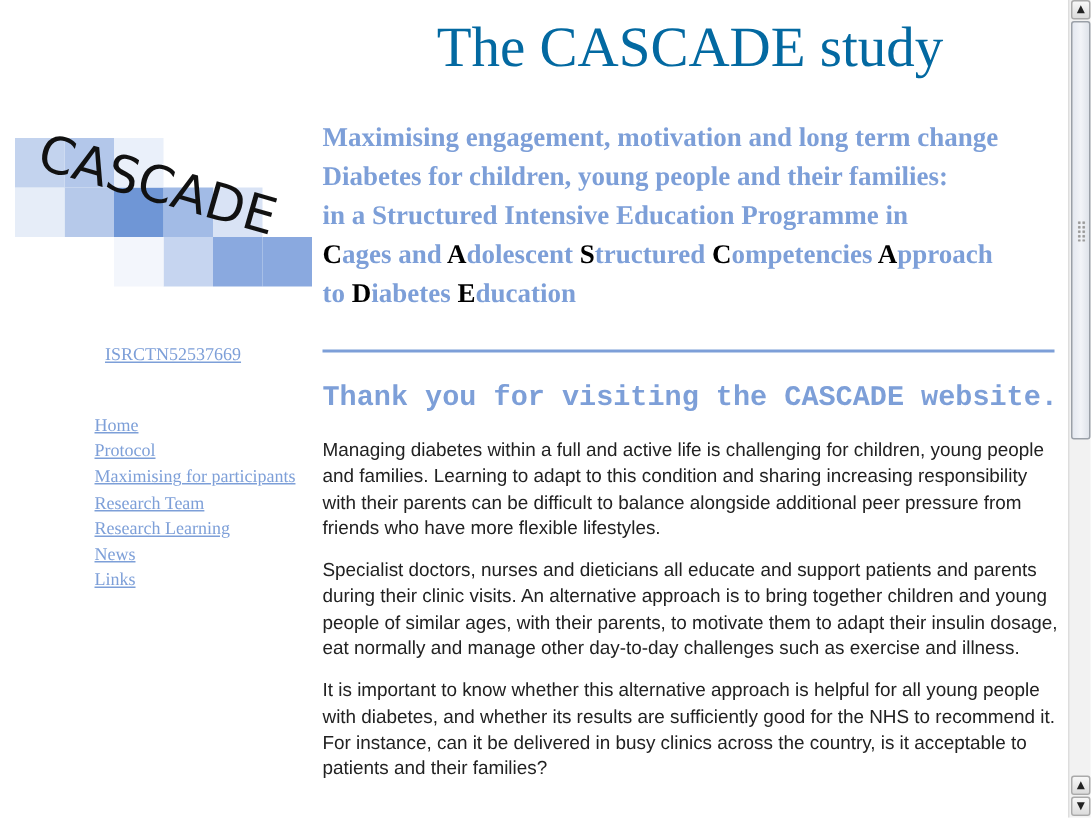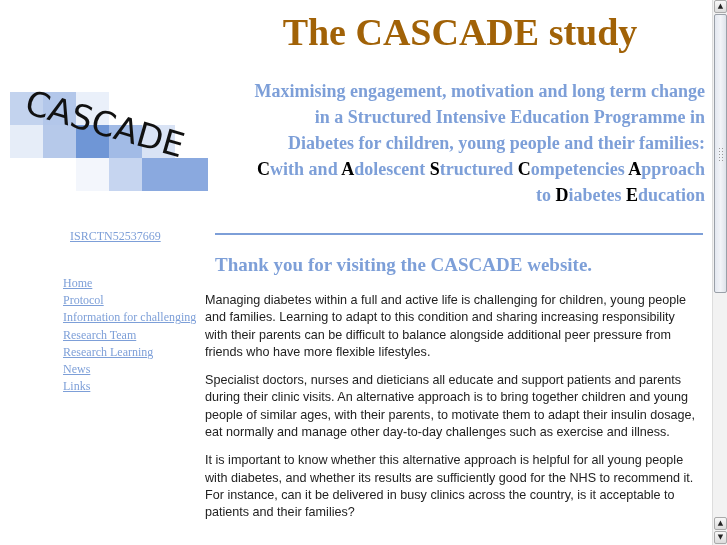--- a/index.html
+++ b/index.html
@@ -1,30 +1,30 @@
 <!DOCTYPE html>
 <html><head>
 <meta charset="utf-8">
 <style>
   html, body { margin:0; padding:0; }
   body { width:727px; height:545px; overflow:hidden; background:#fff; position:relative; font-family:"DejaVu Sans", sans-serif; }
   .page { position:absolute; left:0; top:0; width:712px; height:545px; overflow:hidden; }
   .logo { position:absolute; left:10px; top:40px; width:200px; height:160px; }
   .logo .sq { position:absolute; width:33px; height:33px; }
   .logo .word { position:absolute; left:22px; top:42px; font-family:"DejaVu Sans", sans-serif; font-size:34px; color:#111; letter-spacing:0px; transform:rotate(16deg); transform-origin:left top; white-space:nowrap; }
-  .title { position:absolute; left:215px; top:10px; width:490px; text-align:center; font-family:"Liberation Serif", serif; font-weight:bold; font-size:38px; color:#a16207; }
-  .subtitle { position:absolute; left:215px; top:78px; width:490px; text-align:right; font-family:"Liberation Serif", serif; font-weight:bold; font-size:18px; line-height:26px; color:#7d9fd8; }
+  .title { position:absolute; left:215px; top:10px; width:490px; text-align:center; font-family:"Liberation Serif", serif; font-weight:normal; font-size:38px; color:#0369a1; }
+  .subtitle { position:absolute; left:215px; top:78px; width:490px; text-align:left; font-family:"Liberation Serif", serif; font-weight:bold; font-size:18px; line-height:26px; color:#7d9fd8; }
   .subtitle .k { color:#000; }
   .divider { position:absolute; left:215px; top:233px; width:488px; height:2px; background:#7d9fd8; }
   .isrctn { position:absolute; left:46px; top:229px; font-family:"Liberation Serif", serif; font-size:12px; color:#7d9fd8; text-decoration:underline;margin-left:24px; }
   .nav { position:absolute; left:46px; top:258px; margin:17px; padding:0; list-style:none; }
   .nav li { font-family:"Liberation Serif", serif; font-size:12px; line-height:17.2px; }
   .nav a { color:#7d9fd8; text-decoration:underline; }
-  .welcome { position:absolute; left:215px; top:254px; font-family:Liberation Serif, serif; font-weight:bold; font-size:19px; color:#7d9fd8; }
-  .body { position:absolute; left:205px; top:292px; width:492px; font-family:"Liberation Sans", sans-serif; font-size:12.6px; line-height:17.3px; color:#222; }
+  .welcome { position:absolute; left:215px; top:254px; font-family:Liberation Mono, monospace; font-weight:bold; font-size:19px; color:#7d9fd8; }
+  .body { position:absolute; left:215px; top:292px; width:492px; font-family:"Liberation Sans", sans-serif; font-size:12.6px; line-height:17.3px; color:#222; }
   .body p { margin:0 0 11px 0; }
   .scrollbar { position:absolute; left:712px; top:0; width:15px; height:545px; background:#f2f2f2; border-left:1px solid #ddd; box-sizing:border-box; }
   .sb-btn { position:absolute; left:1px; width:13px; height:13px; background:linear-gradient(#f8f8f8,#dcdcdc); border:1px solid #aaa; box-sizing:border-box; border-radius:2px; font-size:7px; line-height:11px; text-align:center; color:#222; }
   .sb-thumb { position:absolute; left:1px; top:14px; width:13px; height:279px; background:linear-gradient(90deg,#e4e8f0,#f2f4f8,#dfe3ea); border:1px solid #9aa0a8; box-sizing:border-box; border-radius:2px; }
   .sb-grip { position:absolute; left:3px; top:132px; width:6px; height:14px; background-image:radial-gradient(#999 0.8px, transparent 1px); background-size:3px 3px; }
 </style>
 </head>
 <body>
 
 <div class="page">
@@ -42,34 +42,34 @@
       <div class="sq" style="left: 66px; top: 52px; background: rgb(234, 240, 250);"></div>
       <div class="sq" style="left: 33px; top: 52px; background: rgb(179, 199, 234);"></div>
       <div class="sq" style="left: 0px; top: 52px; background: rgb(195, 211, 238);"></div>
     <span class="word">CASCADE</span>
   </div>
 
   <div class="title">The CASCADE study</div>
 
   <div class="subtitle">
     <div>Maximising engagement, motivation and long term change</div>
+    <div>Diabetes for children, young people and their families:</div>
     <div>in a Structured Intensive Education Programme in</div>
-    <div>Diabetes for children, young people and their families:</div>
-    <div><span class="k">C</span><span>with and </span><span class="k">A</span><span>dolescent </span><span class="k">S</span><span>tructured </span><span class="k">C</span><span>ompetencies </span><span class="k">A</span><span>pproach</span></div>
+    <div><span class="k">C</span><span>ages and </span><span class="k">A</span><span>dolescent </span><span class="k">S</span><span>tructured </span><span class="k">C</span><span>ompetencies </span><span class="k">A</span><span>pproach</span></div>
     <div><span>to </span><span class="k">D</span><span>iabetes </span><span class="k">E</span><span>ducation</span></div>
   </div>
 
   <div class="divider"></div>
 
   <a class="isrctn" href="#">ISRCTN52537669</a>
 
   <ul class="nav">
     <li><a href="#">Home</a></li>
     <li><a href="#">Protocol</a></li>
-    <li><a href="#">Information for challenging</a></li>
+    <li><a href="#">Maximising for participants</a></li>
     <li><a href="#">Research Team</a></li>
     <li><a href="#">Research Learning</a></li>
     <li><a href="#">News</a></li>
     <li><a href="#">Links</a></li>
   </ul>
 
   <div class="welcome">Thank you for visiting the CASCADE website.</div>
 
   <div class="body">
     <p>Managing diabetes within a full and active life is challenging for children, young people and families. Learning to adapt to this condition and sharing increasing responsibility with their parents can be difficult to balance alongside additional peer pressure from friends who have more flexible lifestyles.</p>

